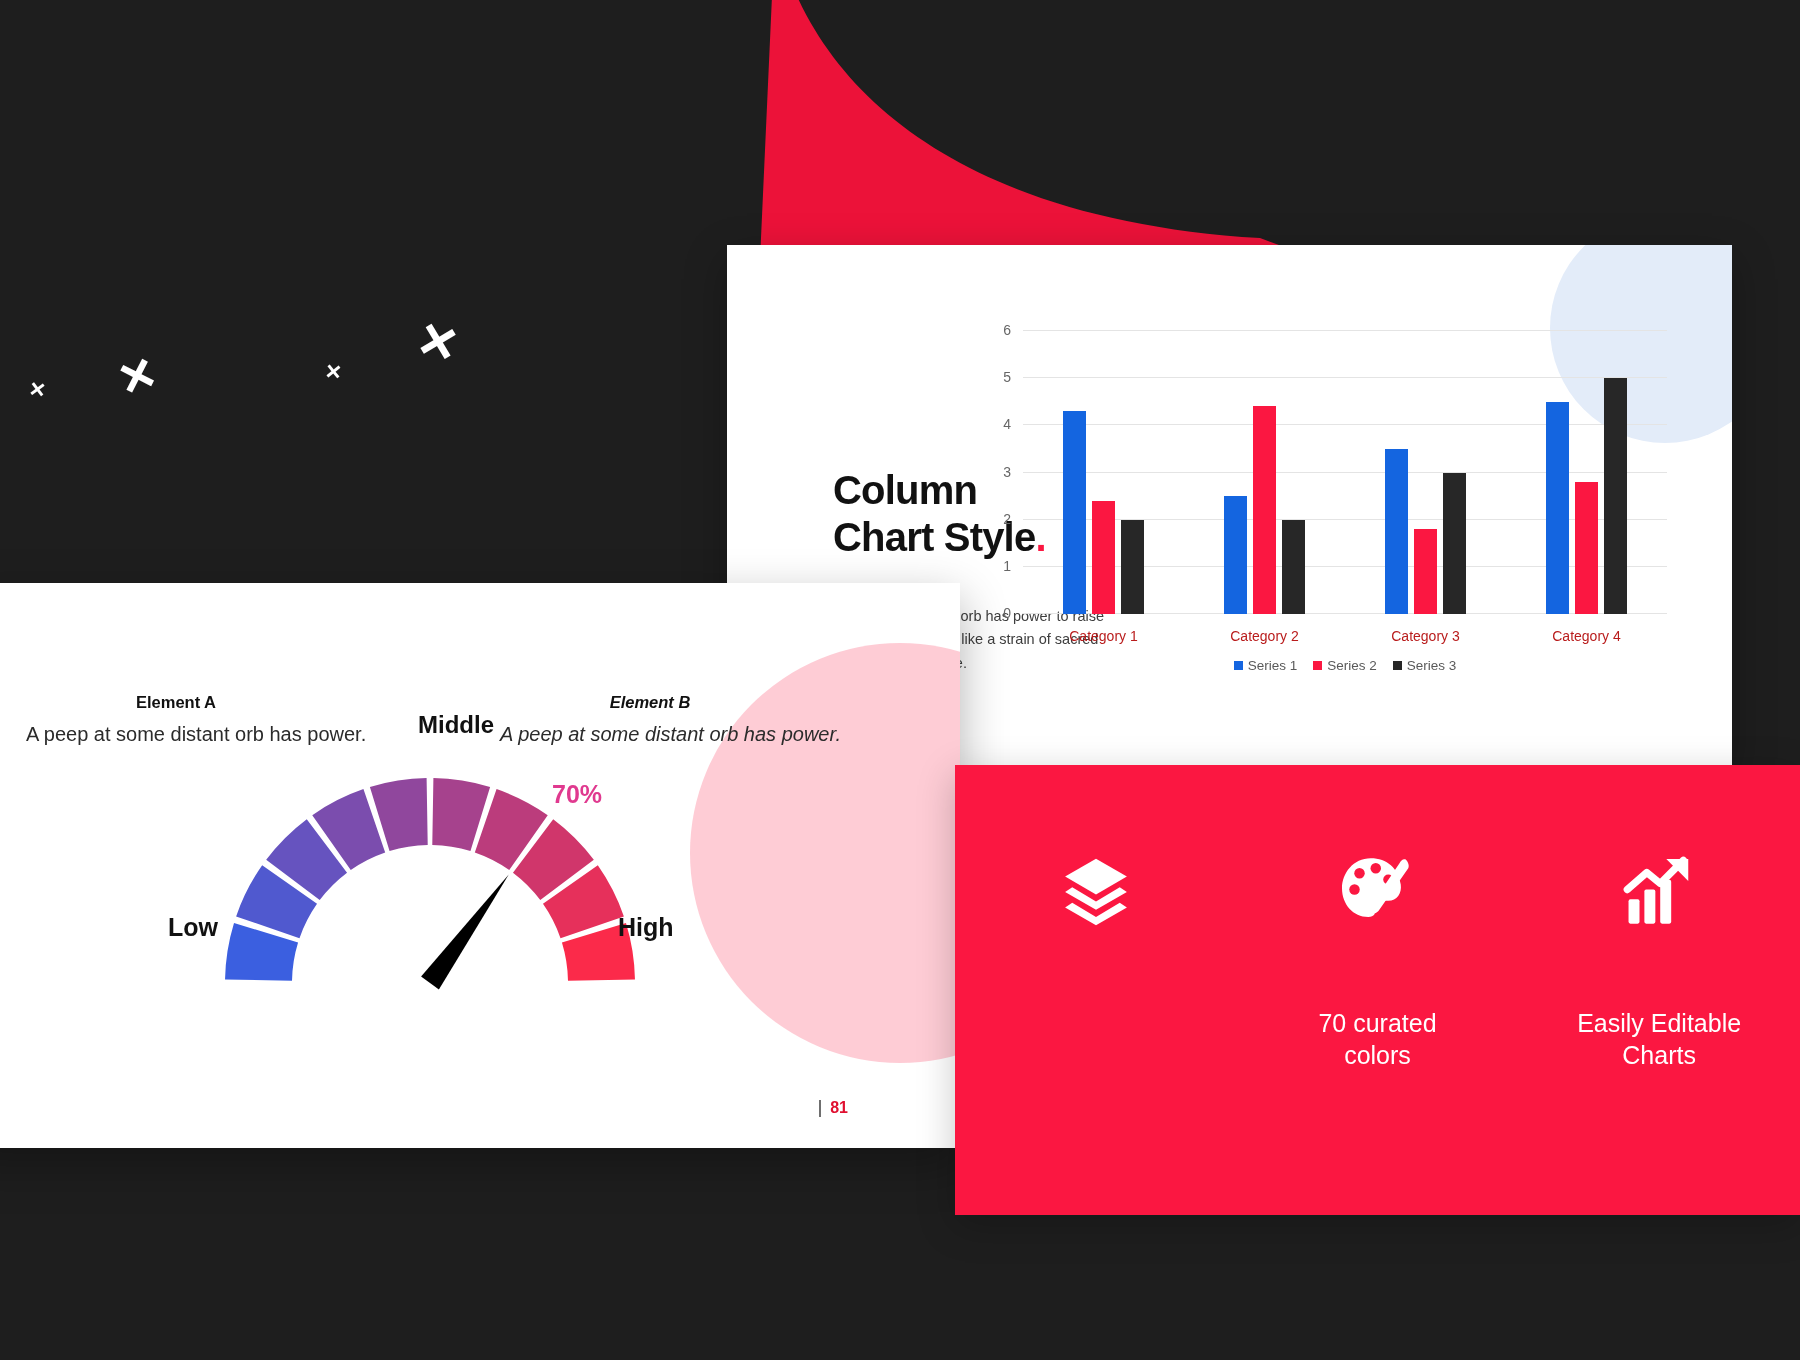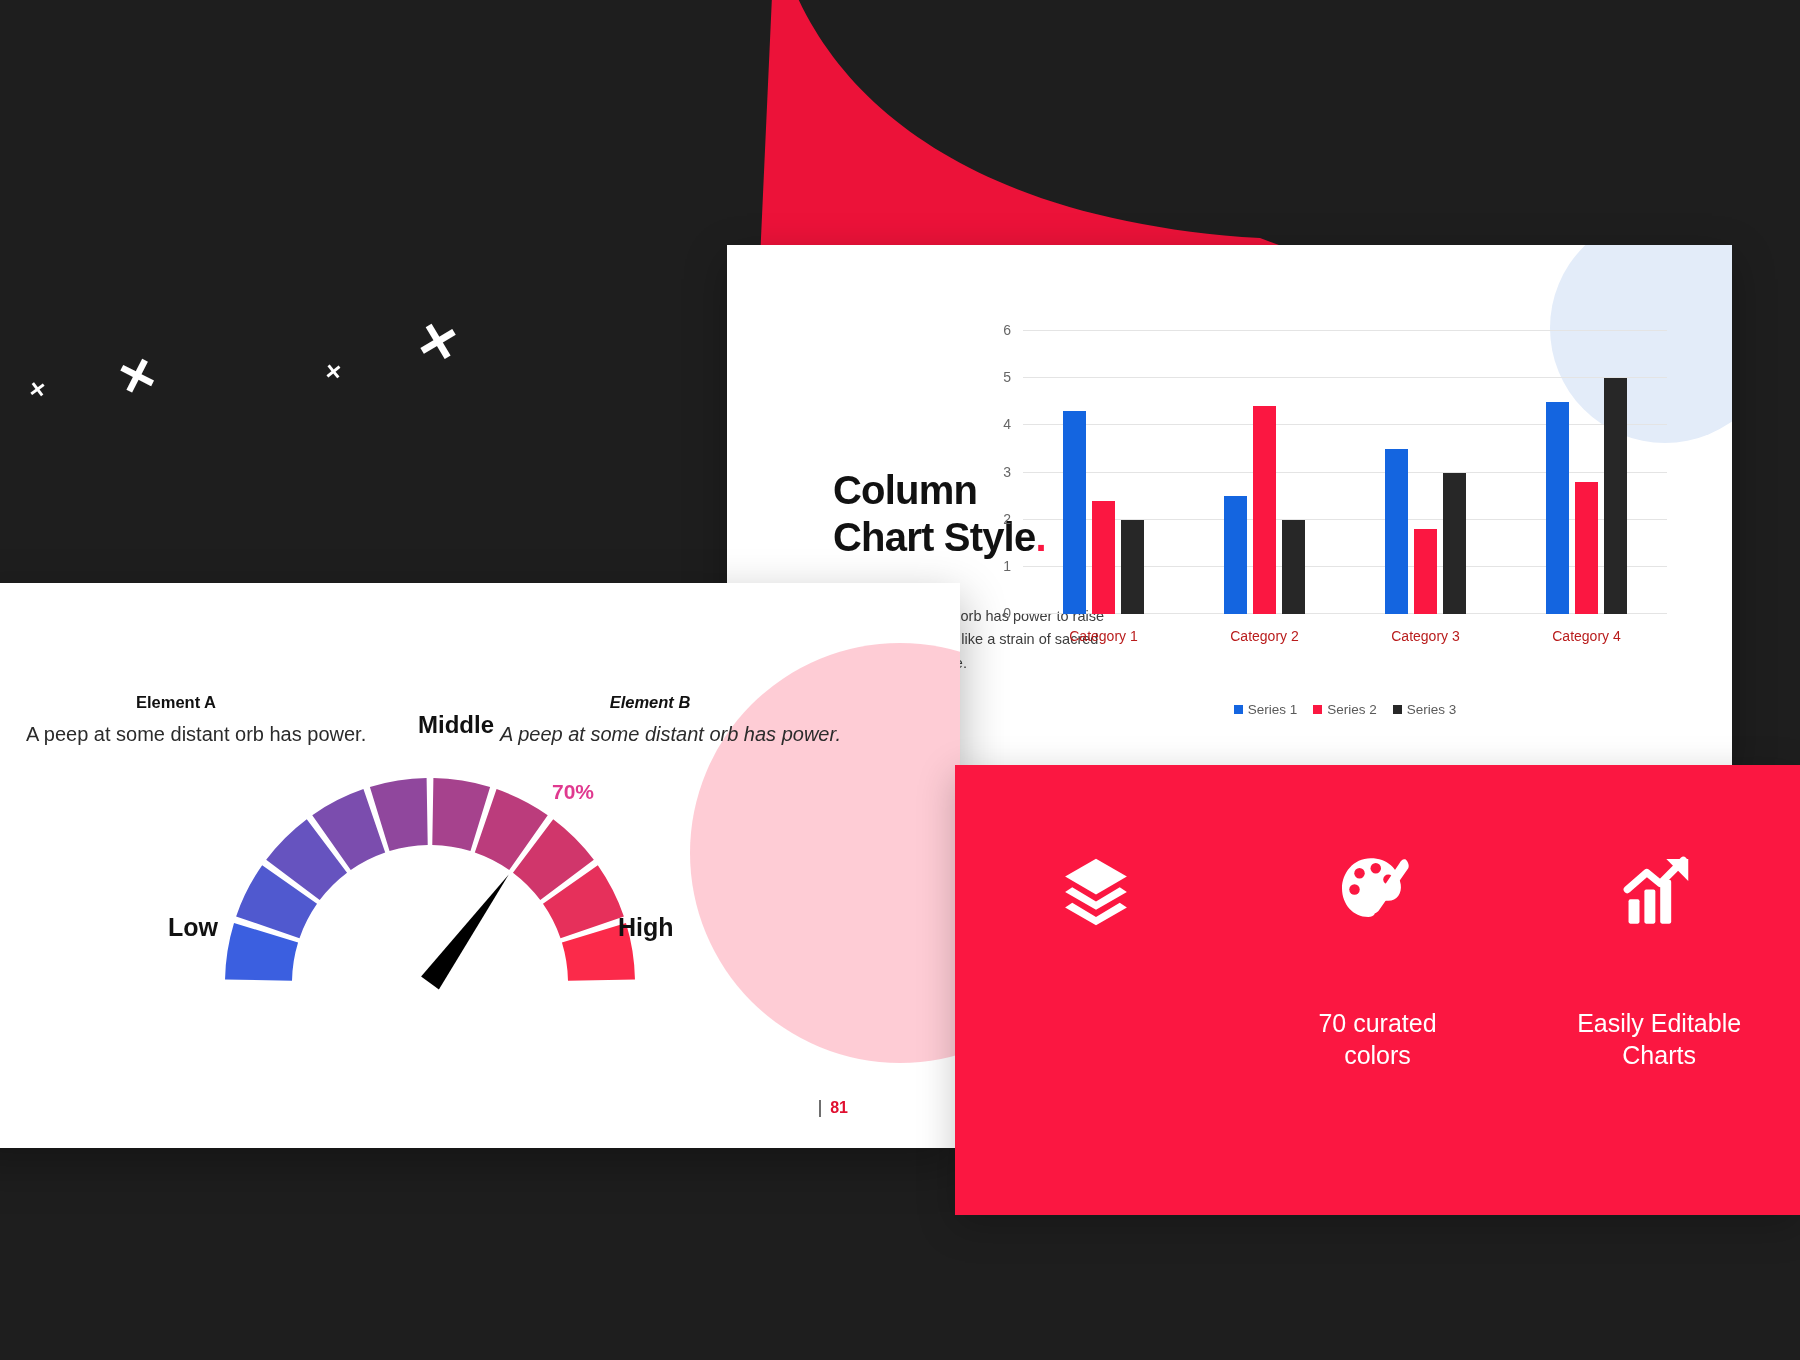--- a/index.html
+++ b/index.html
@@ -150,21 +150,20 @@
   .legend {
     position: absolute;
     left: 48px;
     right: 8px;
     top: 335px;
     display: flex;
     justify-content: center;
     gap: 16px;
     font-size: 13.5px;
     color: #5a5a5a;
-    margin-top: 44px;
   }
   .legend-item { display: flex; align-items: center; gap: 5px; }
   .legend-swatch { width: 9px; height: 9px; display: inline-block; }
 
   
   .slide-process {
     position: absolute;
     left: -40px;
     top: 583px;
     width: 1000px;
@@ -213,21 +212,21 @@
   .gauge-label {
     position: absolute;
     font-weight: 700;
     color: #111111;
     white-space: nowrap;
   }
   .lbl-middle { font-size: 24px; margin-left: 40px; }
   .lbl-low, .lbl-high { font-size: 25px; }
   .lbl-pct {
     position: absolute;
-    font-size: 21px;
+    font-size: 25px;
     font-weight: 700;
     color: #e0398f;
     white-space: nowrap;
   }
   .gauge-svg { position: absolute; }
 
   .page-num {
     position: absolute;
     right: 112px;
     bottom: 31px;

